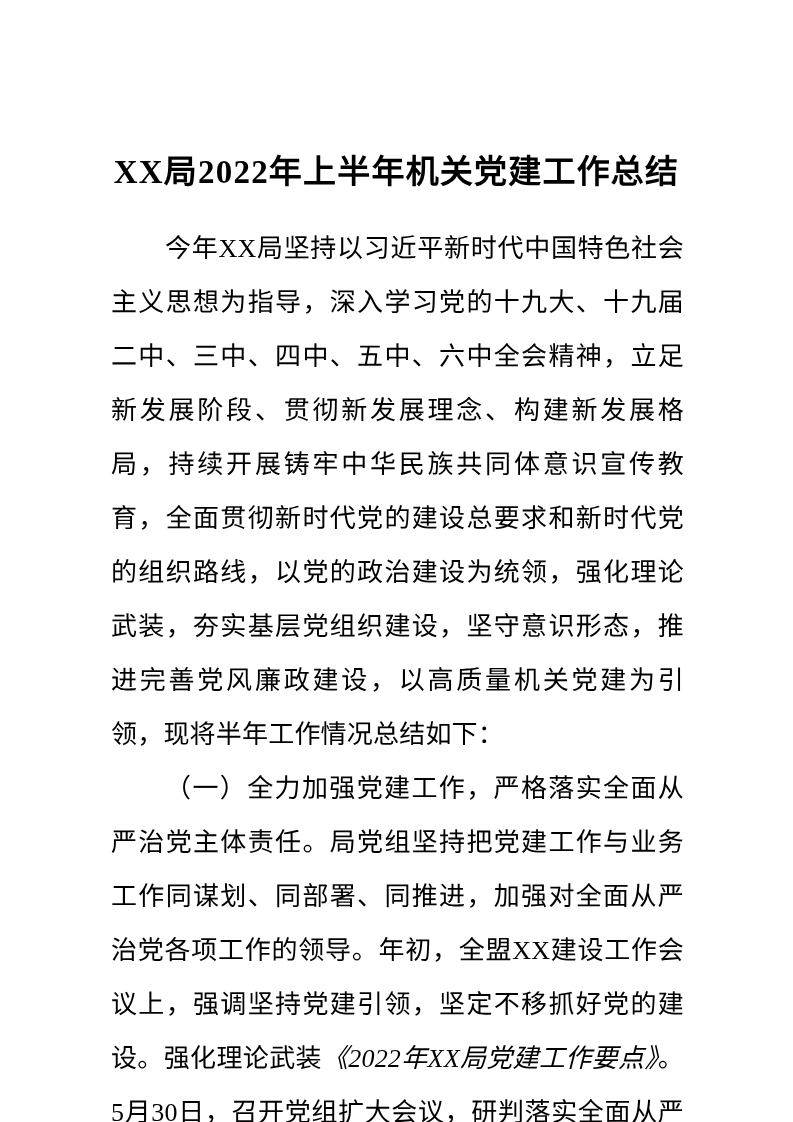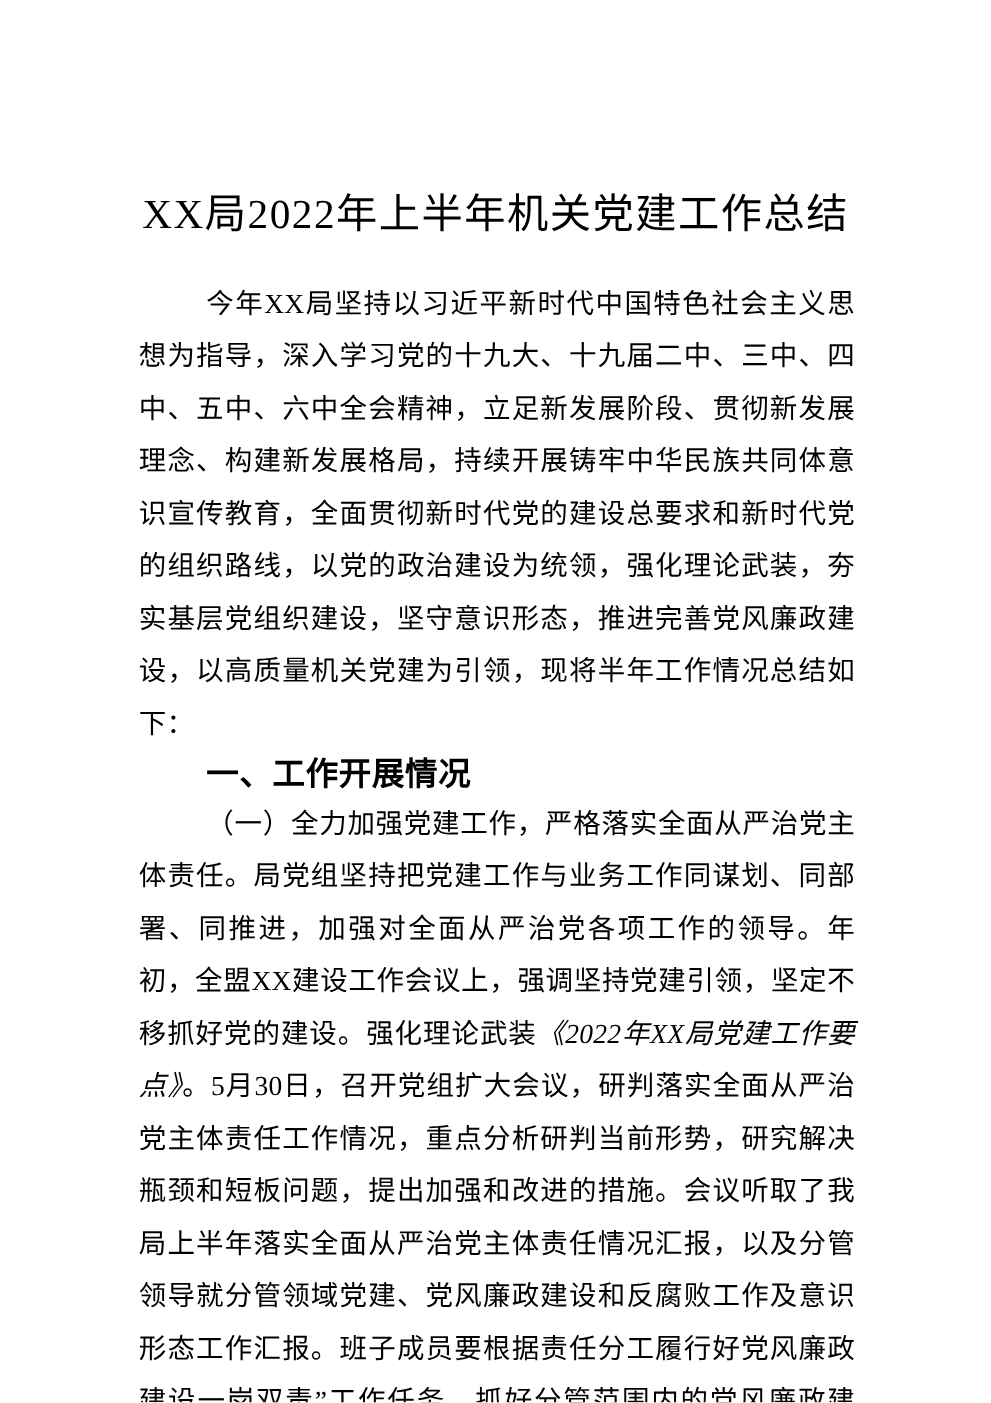--- a/index.html
+++ b/index.html
@@ -26,36 +26,36 @@
   .doc-title {
     position: absolute;
     top: 128px;
     left: 60px;
     right: 60px;
     text-align: center;
     font-family: "Liberation Serif", "DejaVu Serif", serif;
     font-size: 33px;
     line-height: 44px;
     letter-spacing: 1.2px;
-    font-weight: 400;
+    font-weight: 700;
     white-space: nowrap;
   }
 
   
   .body-col {
     position: absolute;
     top: 222px;
     left: 111px;
     width: 573px;
   }
 
   p.para {
     margin: 0;
-    font-size: 22px;
-    line-height: 42px;
+    font-size: 26px;
+    line-height: 54px;
     text-align: justify;
     text-justify: inter-ideograph;
     text-indent: 54px;
     letter-spacing: 0.2px;
     word-break: break-all;
     font-family: "Liberation Serif", "DejaVu Serif", serif;
   }
 
   h2.section-heading {
     margin: 0;
@@ -76,19 +76,18 @@
 <body>
 
 <div class="page">
 
   <h1 class="doc-title">XX局2022年上半年机关党建工作总结</h1>
 
   <div class="body-col">
 
     <p class="para">今年XX局坚持以习近平新时代中国特色社会主义思想为指导，深入学习党的十九大、十九届二中、三中、四中、五中、六中全会精神，立足新发展阶段、贯彻新发展理念、构建新发展格局，持续开展铸牢中华民族共同体意识宣传教育，全面贯彻新时代党的建设总要求和新时代党的组织路线，以党的政治建设为统领，强化理论武装，夯实基层党组织建设，坚守意识形态，推进完善党风廉政建设，以高质量机关党建为引领，现将半年工作情况总结如下：</p>
 
-    <h2 class="section-heading">一、工作开展情况</h2>
 
     <p class="para"><span>（一）全力加强党建工作，严格落实全面从严治党主体责任。局党组坚持把党建工作与业务工作同谋划、同部署、同推进，加强对全面从严治党各项工作的领导。年初，全盟XX建设工作会议上，强调坚持党建引领，坚定不移抓好党的建设。强化理论武装</span><span class="book-title">《2022年XX局党建工作要点》</span><span>。5月30日，召开党组扩大会议，研判落实全面从严治党主体责任工作情况，重点分析研判当前形势，研究解决瓶颈和短板问题，提出加强和改进的措施。会议听取了我局上半年落实全面从严治党主体责任情况汇报，以及分管领导就分管领域党建、党风廉政建设和反腐败工作及意识形态工作汇报。班子成员要根据责任分工履行好党风廉政建设一岗双责”工作任务，抓好分管范围内的党风廉政建设，定期汇报“一岗双责”</span></p>
 
   </div>
 
 </div>
 
 </body></html>

